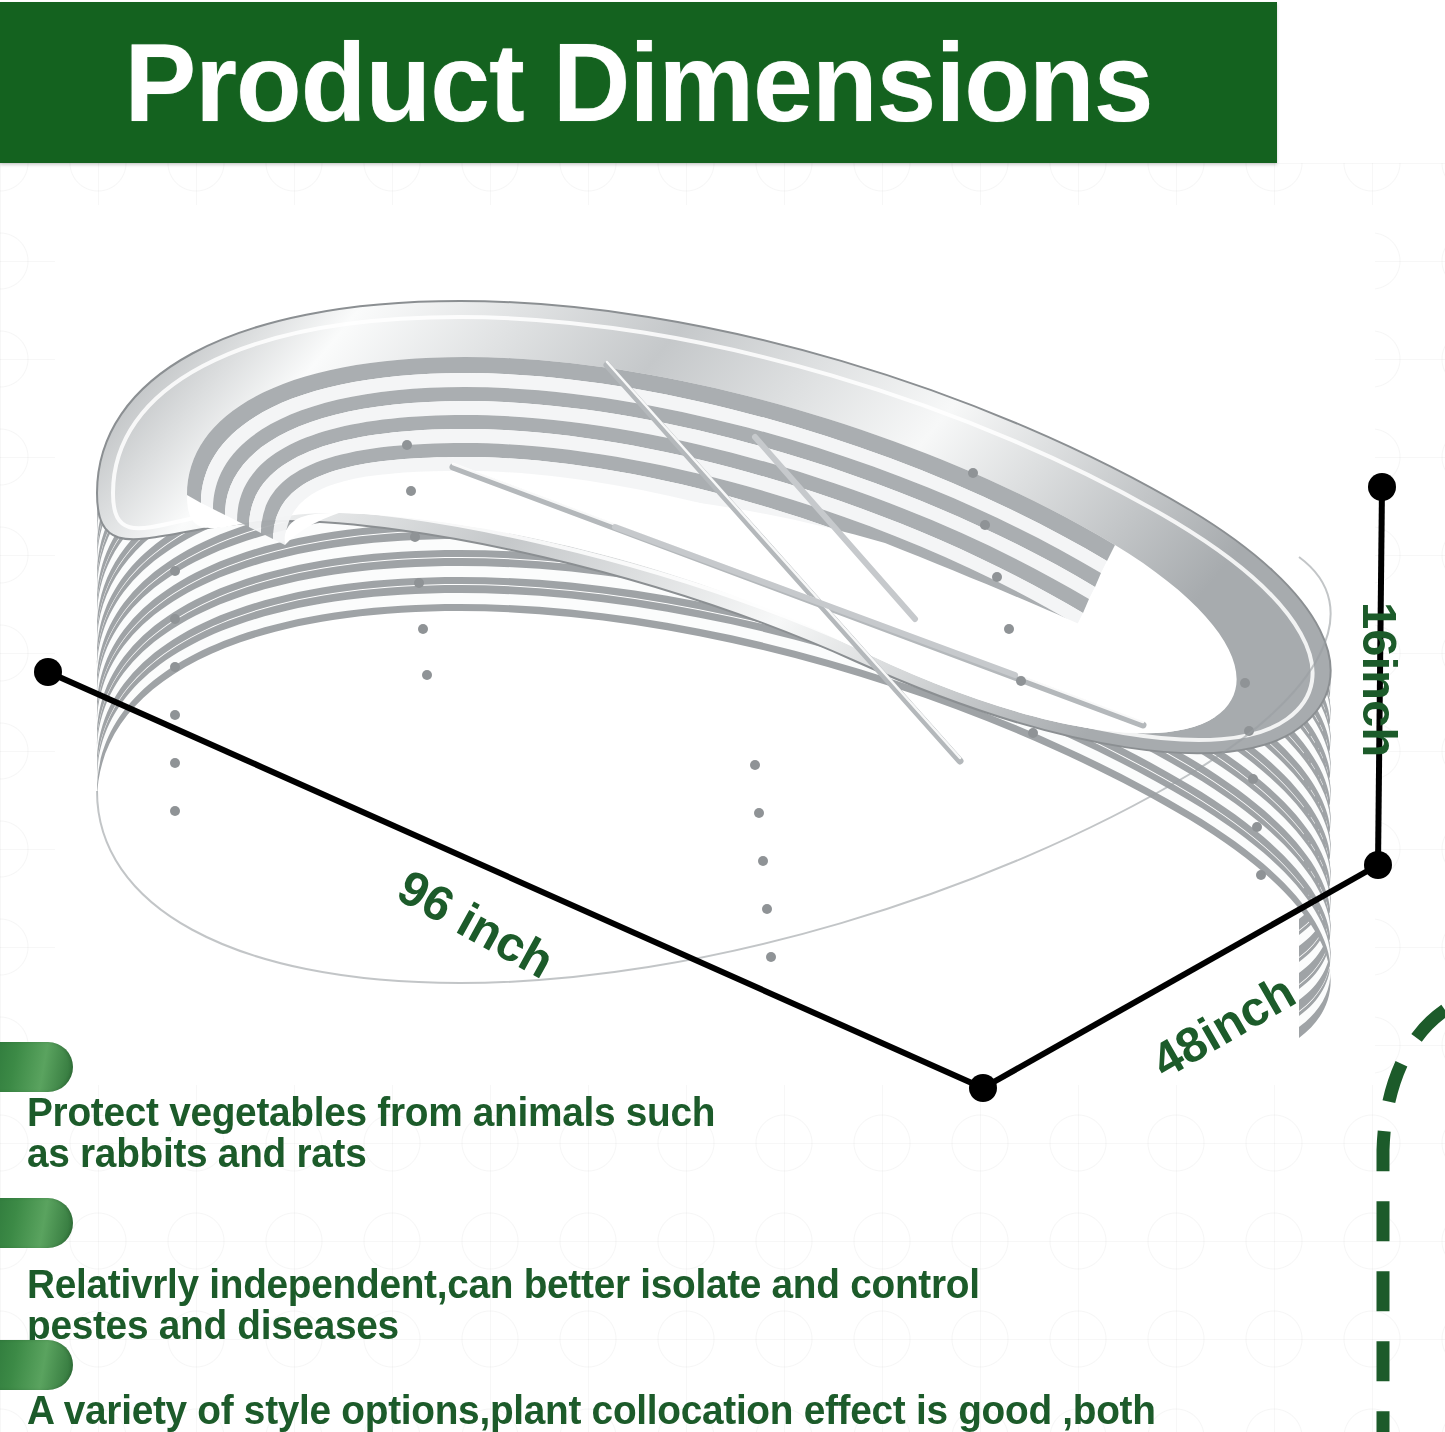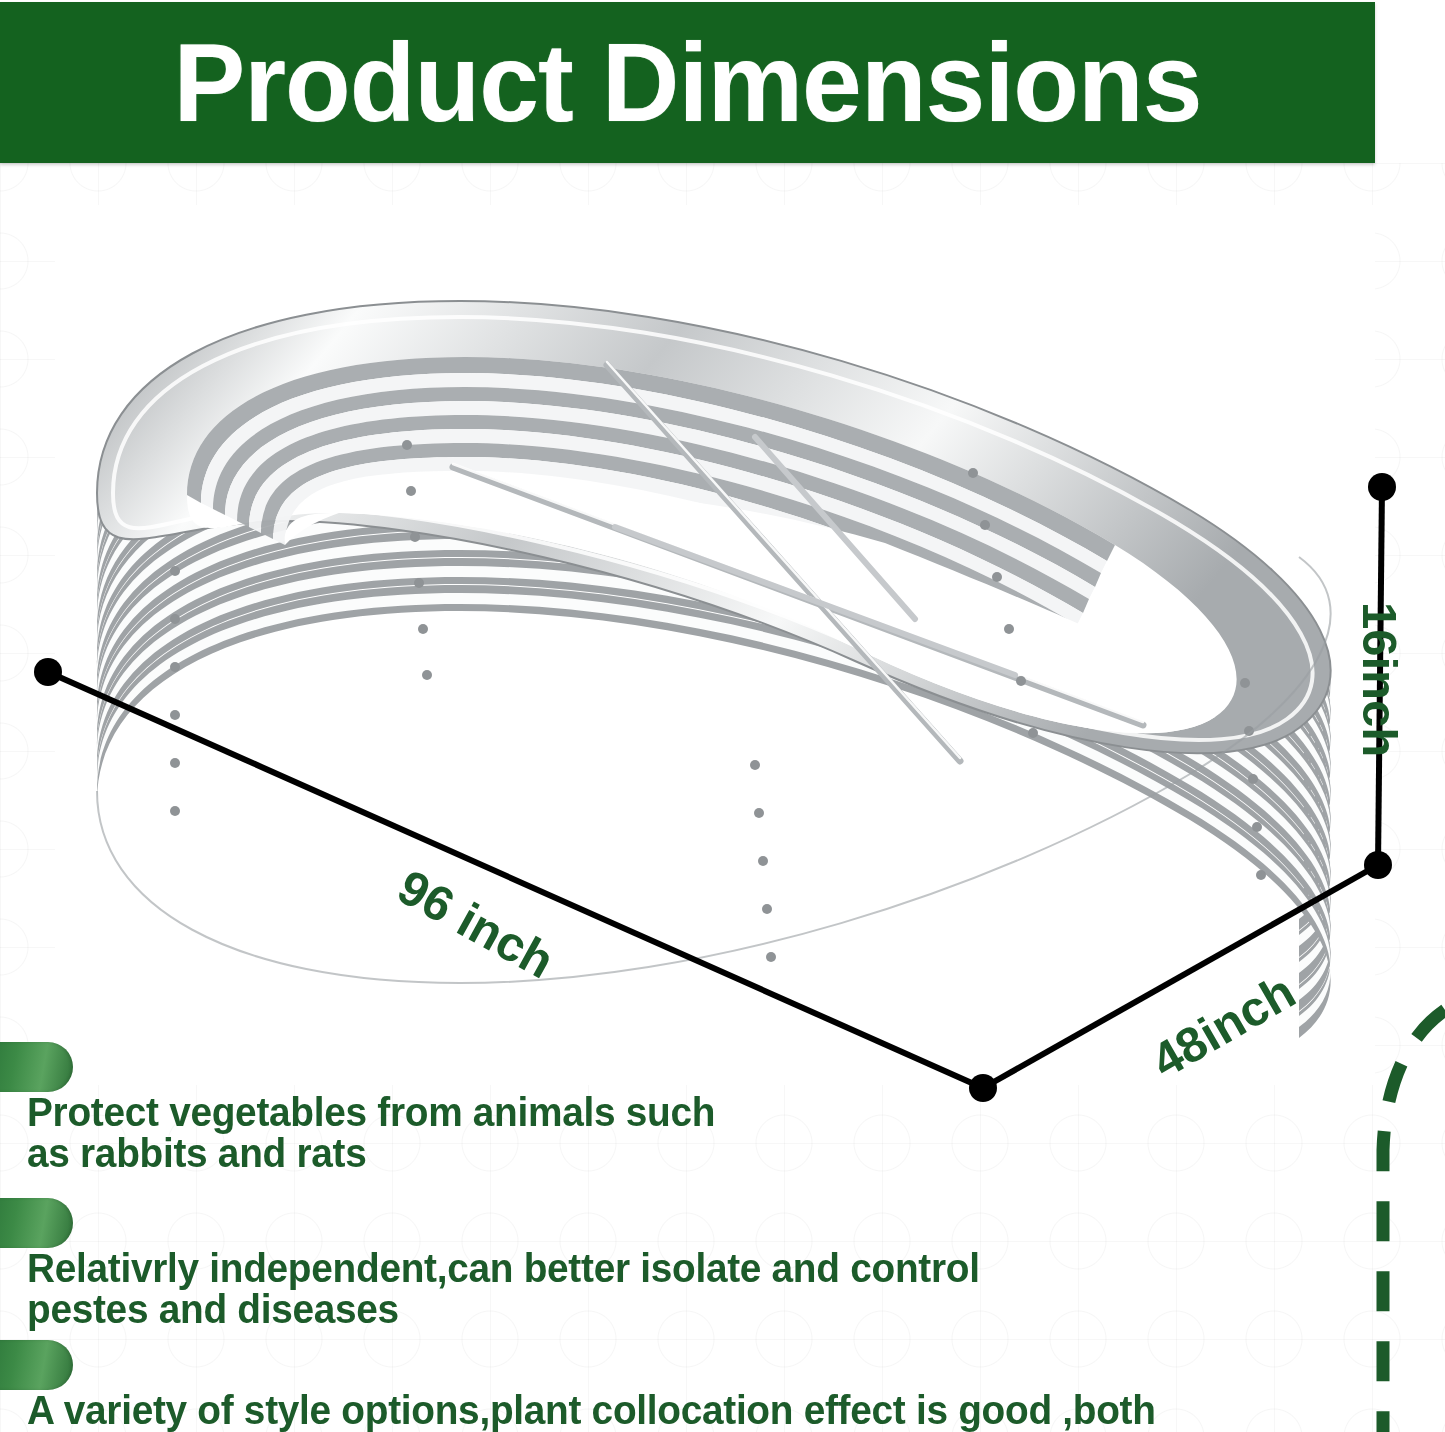--- a/index.html
+++ b/index.html
@@ -27,21 +27,21 @@
       radial-gradient(circle at 100% 100%, rgba(0,0,0,0) 27px, rgba(0,0,0,0.035) 28px, rgba(0,0,0,0) 29px),
       linear-gradient(to right, rgba(0,0,0,0.030) 0 1.2px, rgba(0,0,0,0) 1.2px),
       linear-gradient(to bottom, rgba(0,0,0,0.030) 0 1.2px, rgba(0,0,0,0) 1.2px);
     background-size:98px 98px,98px 98px,98px 98px,98px 98px,98px 98px,98px 98px;
     background-position:0 0,0 0,0 0,0 0,0 0,0 0;
     pointer-events:none;
   }
 
   
   .banner{
-    position:absolute;left:0;top:2px;width:1375px;height:161px;
+    position:absolute;left:0;top:2px;width:1277px;height:161px;
     background:#14621f;
     display:flex;align-items:center;justify-content:center;
     box-shadow:0 2px 3px rgba(0,0,0,0.18);
   }
   .banner-title{
     color:#ffffff;
     font-family:"Liberation Sans Narrow","Liberation Sans","DejaVu Sans Condensed",sans-serif;
     font-weight:700;
     font-size:112px;
     line-height:1;
@@ -75,21 +75,21 @@
   .dim-16{ left:1404px; top:602px; transform:rotate(90deg); }
 
   
   .features{
     position:absolute;left:0;top:1020px;width:1445px;
   }
   .feature-row{
     position:absolute;left:0;display:flex;align-items:flex-start;flex-direction:column;
   }
   .feature-row.r1{top:22px;}
-  .feature-row.r2{top:178px;}
+  .feature-row.r2{top:178px;gap:16px;}
   .feature-row.r3{top:320px;}
   .bullet-pill{
     width:80px;height:50px;margin-left:-7px;flex:0 0 auto;
     border-radius:0 26px 26px 0;
     background:linear-gradient(100deg,#2f7a3c 0%,#3c8a46 28%,#5aa35f 62%,#2f7339 100%);
     box-shadow:inset -2px 0 3px rgba(0,0,0,0.12);
   }
   .feature-text{
     margin-left:27px;
     color:#1c5b2a;

